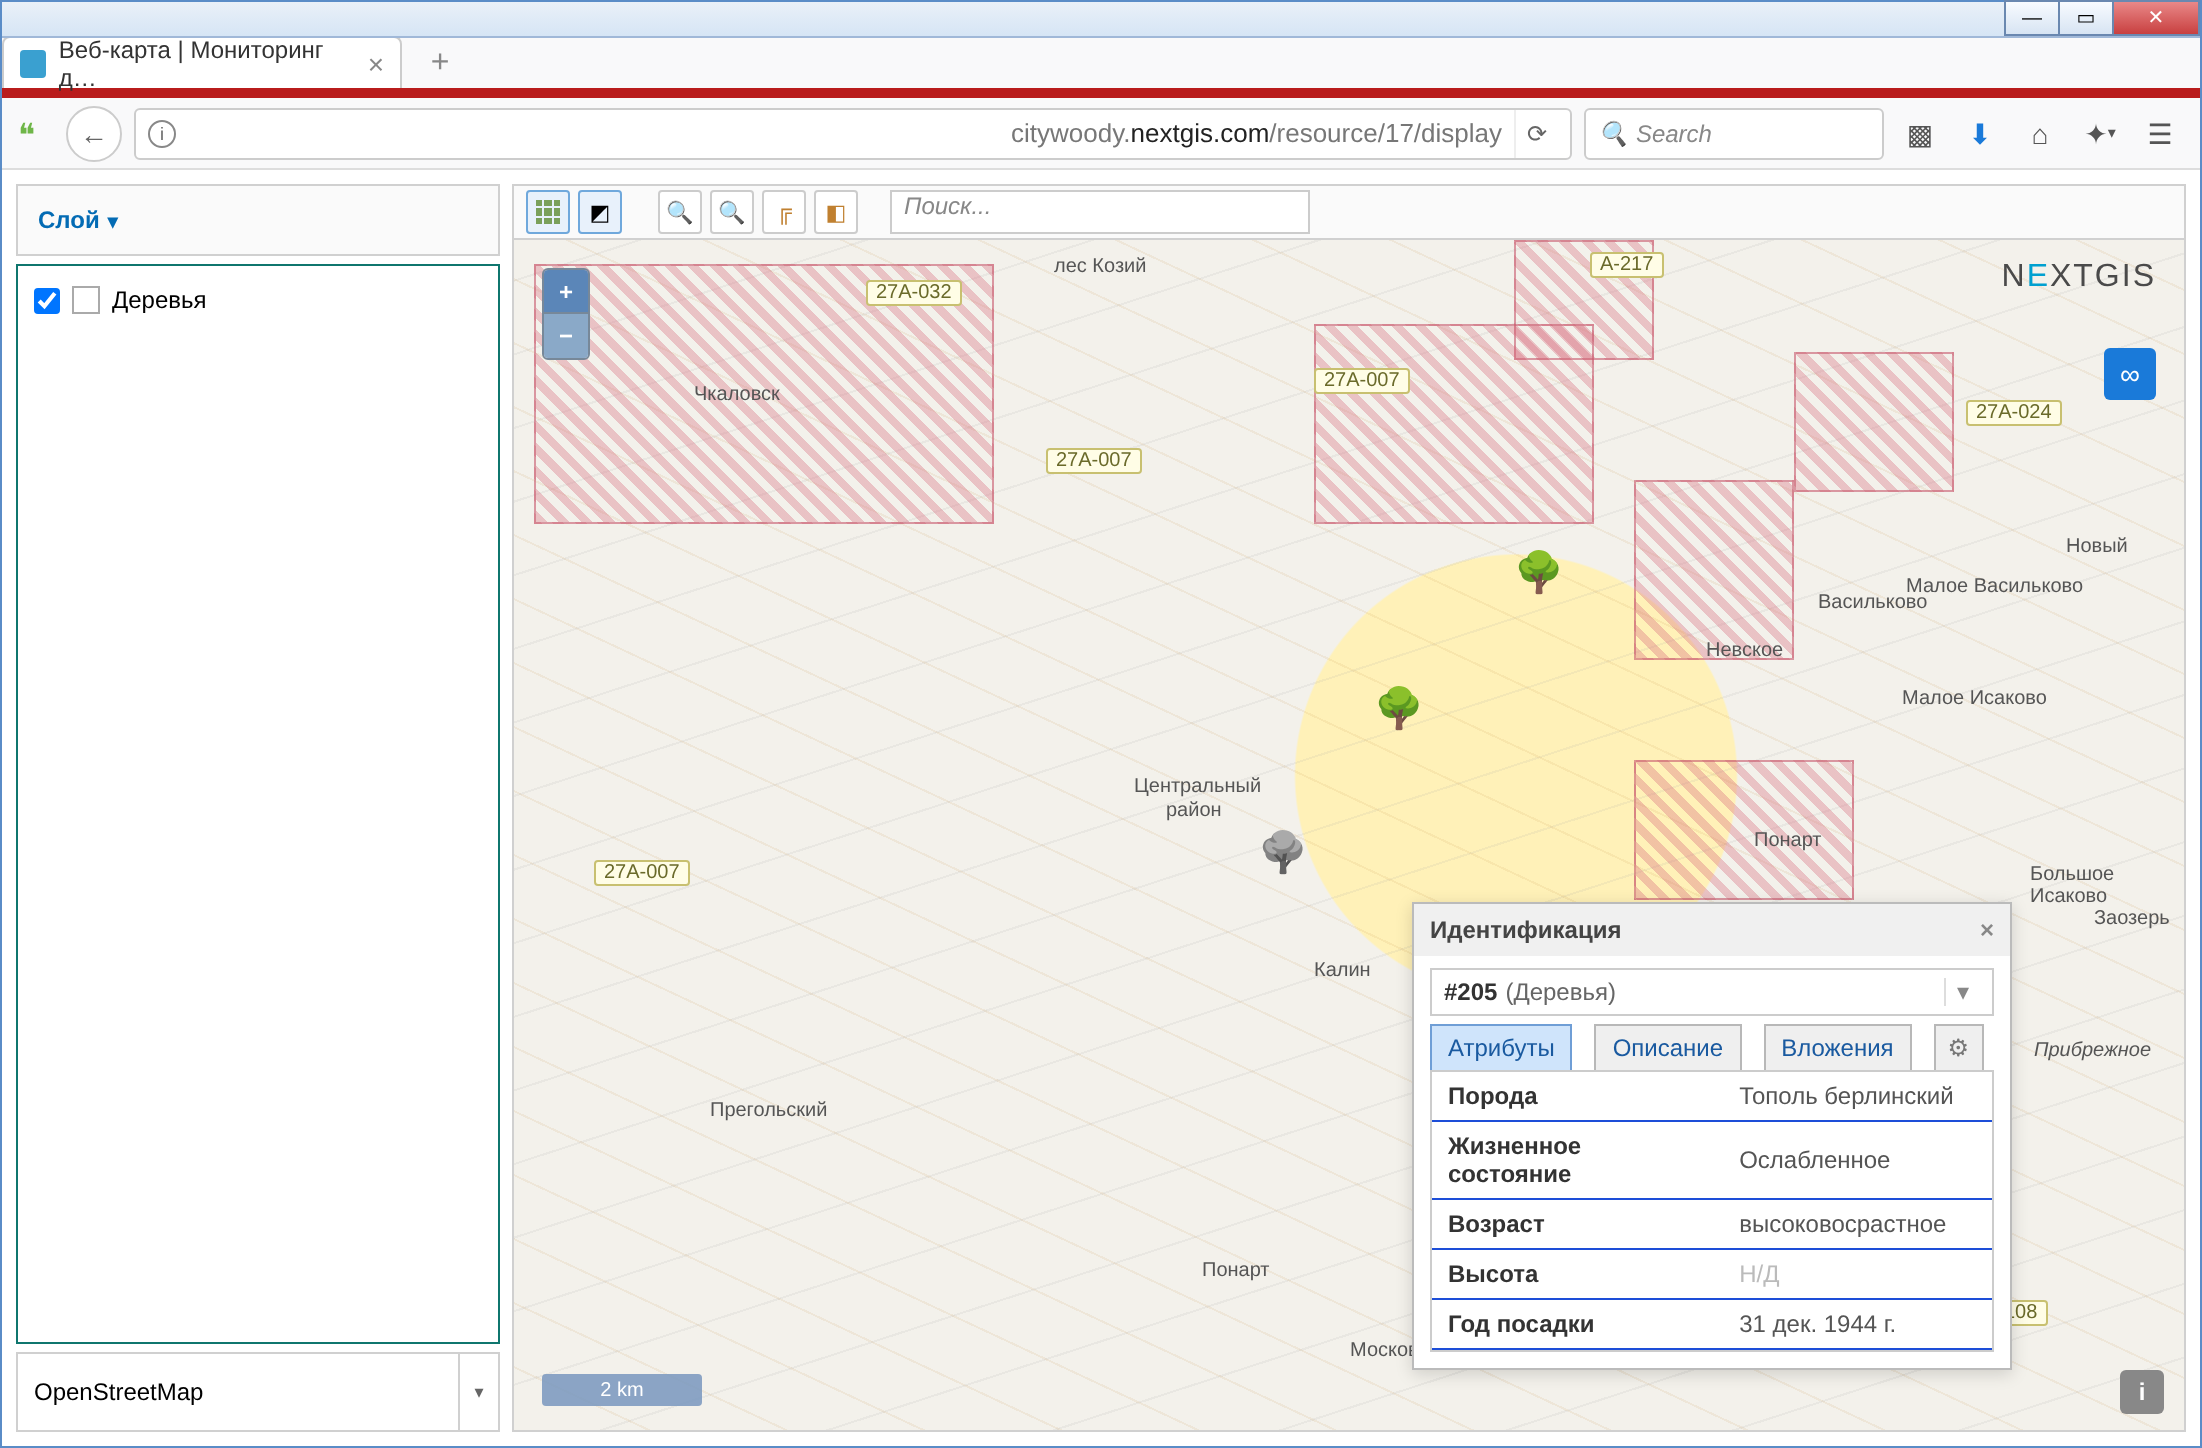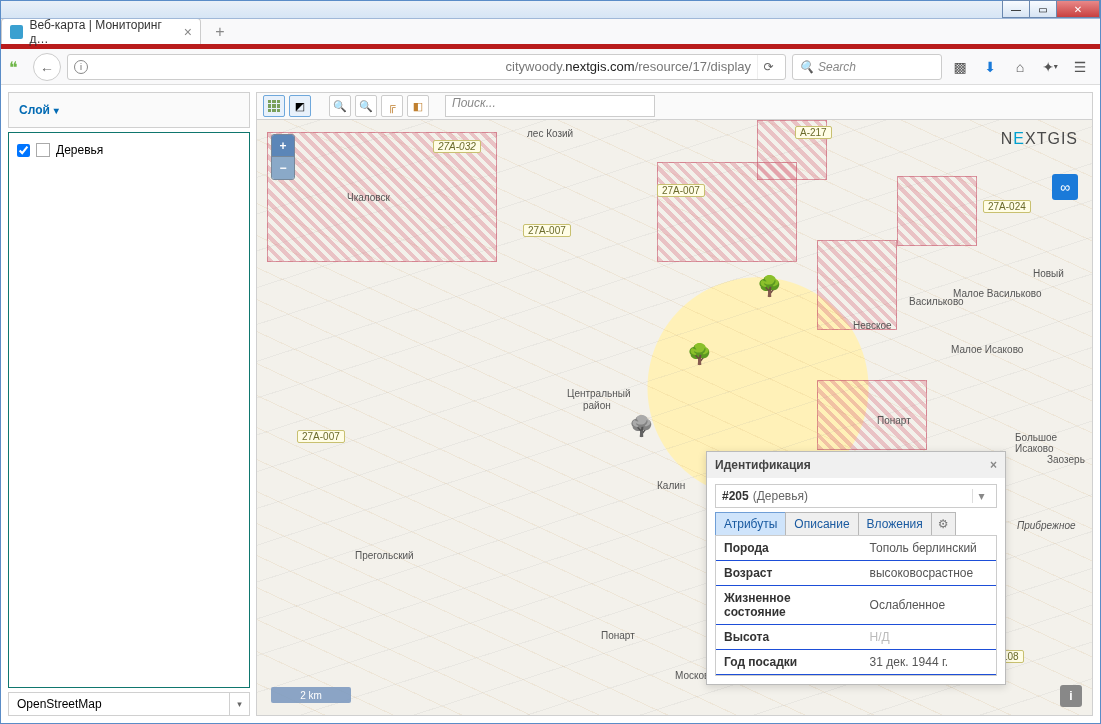--- a/index.html
+++ b/index.html
@@ -202,21 +202,21 @@
   align-items: center;
   gap: 6px;
   padding: 2px 0;
 }
 .tree-item input[type=checkbox] { width: 13px; height: 13px; }
 .doc-icon {
   width: 14px; height: 14px; border: 1px solid #aaa; background: #fff;
   position: relative;
 }
 .basemap-row {
-  height: 24px;
+  height: 40px;
   border: 1px solid #d0d0d0;
   background: #fff;
   display: flex;
   align-items: center;
 }
 .basemap-row .bm-label { flex: 1; padding: 0 8px; }
 .basemap-row .bm-dd {
   width: 20px; height: 100%;
   border-left: 1px solid #d0d0d0;
   display:flex;align-items:center;justify-content:center;
@@ -391,21 +391,21 @@
   color: #666;
 }
 .ident-select .fid { color: #333; font-weight: bold; margin-right: 4px; }
 .ident-select .dd {
   margin-left: auto; width: 18px; text-align: center; color: #888;
   border-left: 1px solid #ddd;
 }
 .ident-tabs {
   display: flex;
   margin: 0 8px;
-  gap: 0;
+  gap: 12px;
 }
 .itab {
   border: 1px solid #b8b8b8;
   border-bottom: none;
   padding: 4px 8px;
   background: #efefef;
   color: #1a5aa0;
   font-size: 12px;
   margin-right: -1px;
 }
@@ -541,21 +541,21 @@
               <span class="map-label" style="top: 176px; left: 652px;">Васильково</span>
               <span class="map-label" style="top: 168px; left: 696px;">Малое Васильково</span>
               <span class="map-label" style="top: 148px; left: 776px;">Новый</span>
               <span class="map-label" style="top: 224px; left: 694px;">Малое Исаково</span>
               <span class="map-label" style="top: 312px; left: 758px;">Большое Исаково</span>
               <span class="map-label" style="top: 334px; left: 790px;">Заозерь</span>
               <span class="map-label" style="top: 400px; left: 760px; font-style: italic;">Прибрежное</span>
             </div>
           <div id="road-tags">
               <span class="road-tag" style="top: 6px; left: 538px;">А-217</span>
-              <span class="road-tag" style="top: 20px; left: 176px; font-style: italic;">27А-032</span>
+              <span class="road-tag" style="top: 20px; left: 176px;">27А-032</span>
               <span class="road-tag" style="top: 64px; left: 400px;">27А-007</span>
               <span class="road-tag" style="top: 80px; left: 726px;">27А-024</span>
               <span class="road-tag" style="top: 104px; left: 266px;">27А-007</span>
               <span class="road-tag" style="top: 310px; left: 40px;">27А-007</span>
               <span class="road-tag" style="top: 530px; left: 740px;">108</span>
             </div>
           <div id="markers">
               <span class="tree-marker green" style="top: 154px; left: 500px;">🌳</span>
               <span class="tree-marker green" style="top: 222px; left: 430px;">🌳</span>
               <span class="tree-marker grey" style="top: 294px; left: 372px;">🌳</span>
@@ -594,26 +594,26 @@
               <div class="itab gear"><span>⚙</span></div>
             </div>
             <div class="ident-body">
               <table>
                   <tbody id="attr-rows">
                     <tr>
                       <td>Порода</td>
                       <td>Тополь берлинский</td>
                     </tr>
                     <tr>
+                      <td>Жизненное состояние</td>
+                      <td>Ослабленное</td>
+                    </tr>
+                    <tr>
                       <td>Возраст</td>
                       <td>высоковосрастное</td>
-                    </tr>
-                    <tr>
-                      <td>Жизненное состояние</td>
-                      <td>Ослабленное</td>
                     </tr>
                     <tr class="nd">
                       <td>Высота</td>
                       <td>Н/Д</td>
                     </tr>
                     <tr>
                       <td>Год посадки</td>
                       <td>31 дек. 1944 г.</td>
                     </tr>
                   </tbody>

